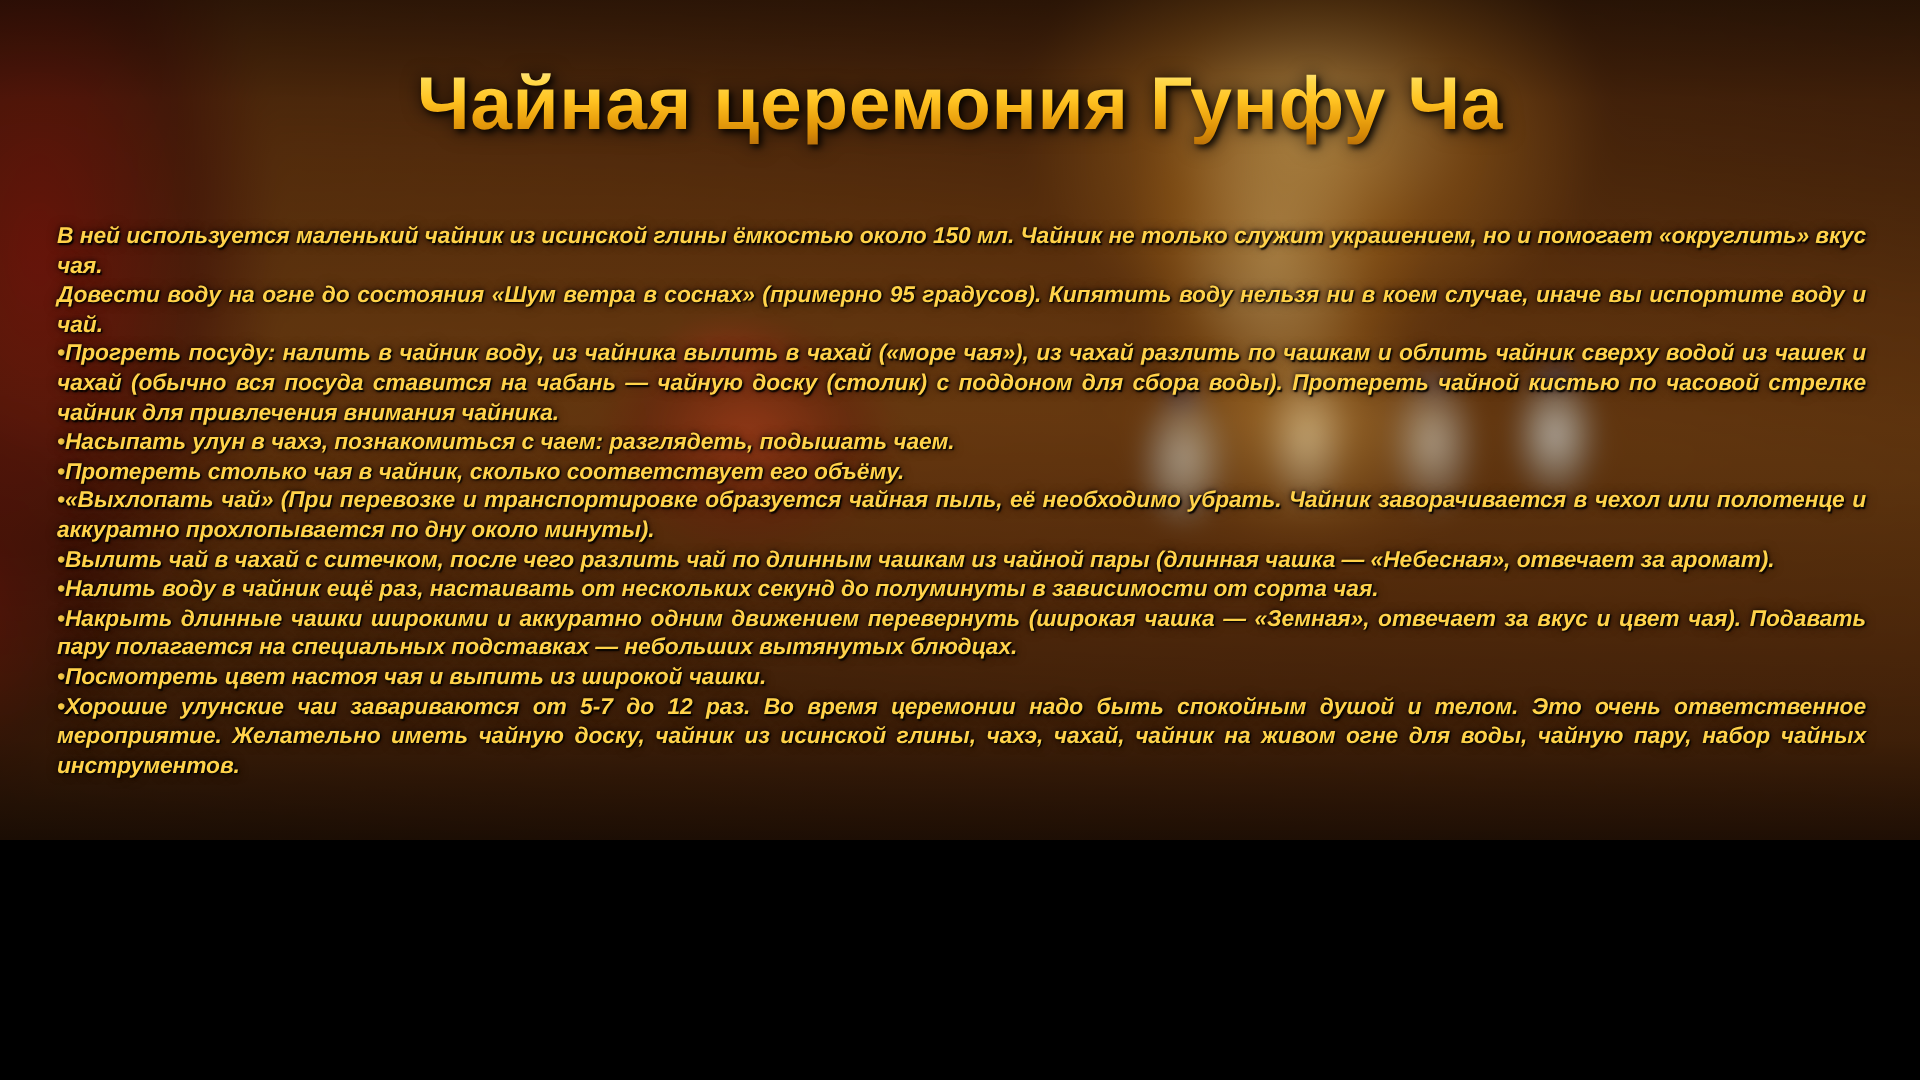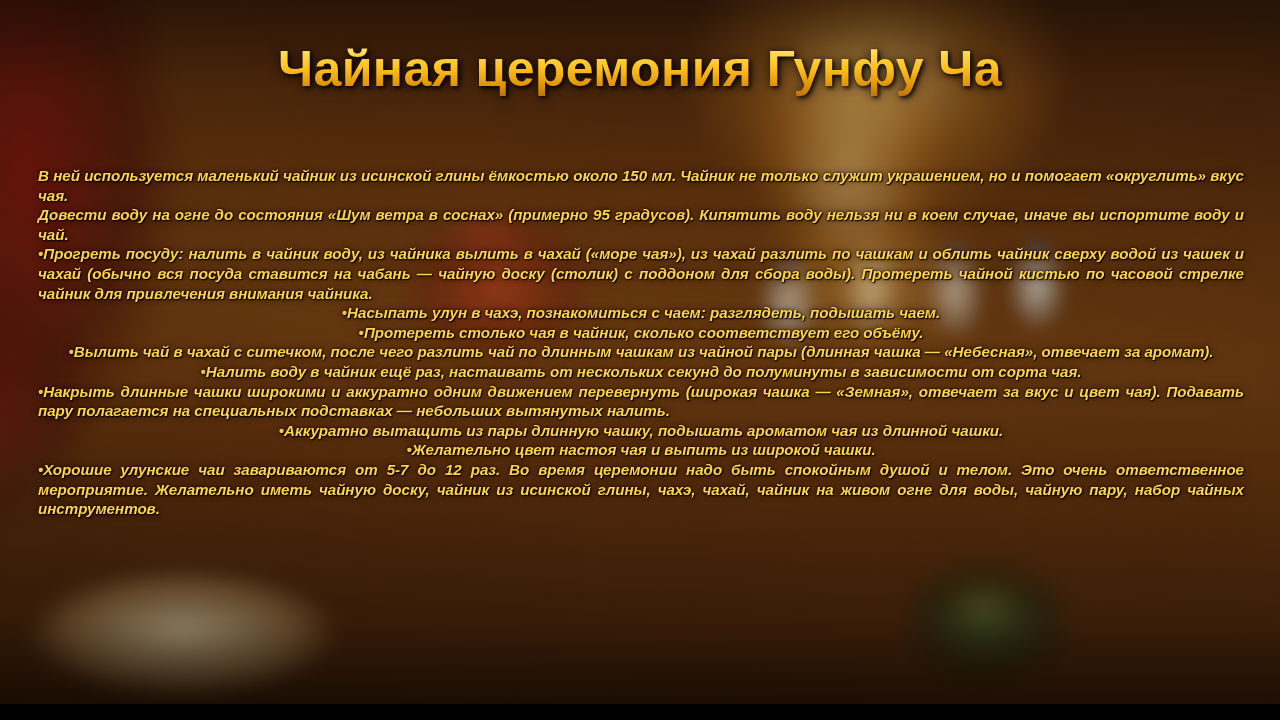--- a/index.html
+++ b/index.html
@@ -8,21 +8,21 @@
     padding: 0;
     background: #000;
   }
   body {
     font-family: "Liberation Sans", sans-serif;
   }
 
   .slide {
     position: relative;
     width: 1280px;
-    height: 704px;
+    height: 560px;
     overflow: hidden;
     background-color: #b91c1c;
     isolation: isolate;
   }
 
   
   .bg-photo {
     position: absolute;
     inset: -40px;
     z-index: 0;
@@ -121,39 +121,39 @@
     filter:
       drop-shadow(2px 2px 2px rgba(0,0,0,0.85))
       drop-shadow(0 0 6px rgba(0,0,0,0.6));
   }
 
   
   .body-block {
     position: absolute;
     z-index: 3;
     left: 38px;
-    top: 166px;
+    top: 148px;
     width: 1206px;
   }
   .para {
     margin: 0;
     font-family: "Liberation Sans", sans-serif;
     font-style: italic;
     font-weight: bold;
     font-size: 15.2px;
     line-height: 19.6px;
     color: #ffd24a;
     text-shadow:
       1px 1px 1px rgba(0,0,0,0.95),
       0 0 3px rgba(0,0,0,0.85),
       0 0 7px rgba(30,10,0,0.6);
     letter-spacing: -0.05px;
   }
   .para.justify { text-align: justify; text-align-last: left; }
-  .para.left { text-align: center; }
+  .para.left { text-align: left; }
   .bullet-dot {
     display: inline;
   }
 </style>
 </head>
 <body>
 
 <div class="slide">
 
   <div class="bg-photo"></div>
@@ -162,21 +162,21 @@
   <div class="title-block">
     <h1 class="slide-title">Чайная церемония Гунфу Ча</h1>
   </div>
 
   <div class="body-block">
       <p class="para justify"><span>В ней используется маленький чайник из исинской глины ёмкостью около 150 мл. Чайник не только служит украшением, но и помогает «округлить» вкус чая.</span></p>
       <p class="para justify"><span>Довести воду на огне до состояния «Шум ветра в соснах» (примерно 95 градусов). Кипятить воду нельзя ни в коем случае, иначе вы испортите воду и чай.</span></p>
       <p class="para justify"><span class="bullet-dot">•</span><span>Прогреть посуду: налить в чайник воду, из чайника вылить в чахай («море чая»), из чахай разлить по чашкам и облить чайник сверху водой из чашек и чахай (обычно вся посуда ставится на чабань — чайную доску (столик) с поддоном для сбора воды). Протереть чайной кистью по часовой стрелке чайник для привлечения внимания чайника.</span></p>
       <p class="para left"><span class="bullet-dot">•</span><span>Насыпать улун в чахэ, познакомиться с чаем: разглядеть, подышать чаем.</span></p>
       <p class="para left"><span class="bullet-dot">•</span><span>Протереть столько чая в чайник, сколько соответствует его объёму.</span></p>
+      <p class="para justify"><span class="bullet-dot">•</span><span>«Выхлопать чай» (При перевозке и транспортировке образуется чайная пыль, её необходимо убрать. Чайник заворачивается в чехол или полотенце и аккуратно прохлопывается по дну около минуты).</span></p>
       <p class="para left"><span class="bullet-dot">•</span><span>Вылить чай в чахай с ситечком, после чего разлить чай по длинным чашкам из чайной пары (длинная чашка — «Небесная», отвечает за аромат).</span></p>
       <p class="para left"><span class="bullet-dot">•</span><span>Налить воду в чайник ещё раз, настаивать от нескольких секунд до полуминуты в зависимости от сорта чая.</span></p>
-      <p class="para justify"><span class="bullet-dot">•</span><span>Накрыть длинные чашки широкими и аккуратно одним движением перевернуть (широкая чашка — «Земная», отвечает за вкус и цвет чая). Подавать пару полагается на специальных подставках — небольших вытянутых налить.</span></p>
-      <p class="para left"><span class="bullet-dot">•</span><span>Аккуратно вытащить из пары длинную чашку, подышать ароматом чая из длинной чашки.</span></p>
-      <p class="para left"><span class="bullet-dot">•</span><span>Желательно цвет настоя чая и выпить из широкой чашки.</span></p>
+      <p class="para justify"><span class="bullet-dot">•</span><span>Накрыть длинные чашки широкими и аккуратно одним движением перевернуть (широкая чашка — «Земная», отвечает за вкус и цвет чая). Подавать пару полагается на специальных подставках — небольших вытянутых блюдцах.</span></p>
+      <p class="para left"><span class="bullet-dot">•</span><span>Посмотреть цвет настоя чая и выпить из широкой чашки.</span></p>
       <p class="para justify"><span class="bullet-dot">•</span><span>Хорошие улунские чаи завариваются от 5-7 до 12 раз. Во время церемонии надо быть спокойным душой и телом. Это очень ответственное мероприятие. Желательно иметь чайную доску, чайник из исинской глины, чахэ, чахай, чайник на живом огне для воды, чайную пару, набор чайных инструментов.</span></p>
     </div>
 
 </div>
 
 </body></html>

